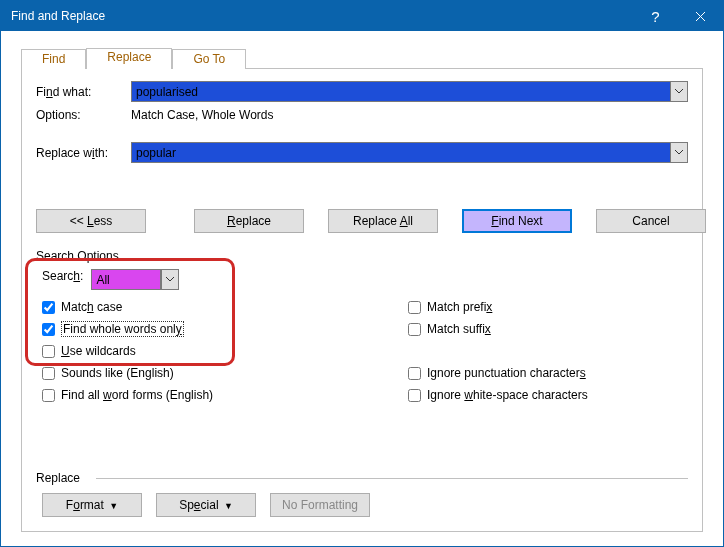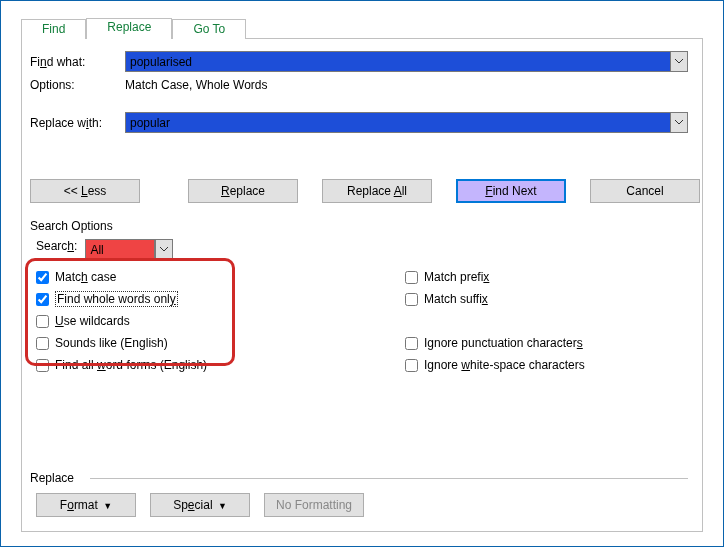--- a/index.html
+++ b/index.html
@@ -6,46 +6,46 @@
   body { background: #fff; width: 724px; height: 547px; overflow: hidden; }
   .dialog { width: 724px; height: 547px; border: 1px solid #0a63ac; display: flex; flex-direction: column; background: #fff; }
   .titlebar { background: #0a63ac; color: #fff; height: 30px; display: flex; align-items: center; padding-left: 10px; }
   .titlebar .title { flex: 1; font-size: 12px; }
   .titlebar .btn { width: 45px; height: 30px; display: flex; align-items: center; justify-content: center; color: #fff; }
   .titlebar .btn svg { stroke: #fff; }
 
   .client { flex: 1; padding: 10px 20px 14px 20px; display: flex; flex-direction: column; }
 
   .tabs { display: flex; border-bottom: 1px solid #c0c0c0; height: 22px; margin-top: 6px; }
-  .tab { padding: 2px 20px; border: 1px solid transparent; border-bottom: none; background: #f0f0f0; margin-right: 0; color: #15803d; cursor: default; }
+  .tab { padding: 2px 20px; border: 1px solid transparent; border-bottom: none; background: #f0f0f0; margin-right: 0; color: #a16207; cursor: default; }
   .tab.selected { background: #fff; border-color: #c0c0c0 #c0c0c0 #fff #c0c0c0; position: relative; top: 1px; padding-top:1px;}
   .tab:not(.selected) { border-color: #c0c0c0; border-bottom:none; background: #fff; margin-top:2px; height:20px;}
   .tab-spacer{flex:1;}
 
-  .panel { border: 1px solid #c0c0c0; border-top: none; padding: 12px 14px 14px 8px; flex: 1; display: flex; flex-direction: column; }
+  .panel { border: 1px solid #c0c0c0; border-top: none; padding: 12px 14px 14px 14px; flex: 1; display: flex; flex-direction: column; }
 
   .row { display: flex; align-items: center; margin-bottom: 6px; }
   .lbl { width: 95px; }
   .combo { flex: 1; display: flex; }
   .combo input { flex: 1; border: 1px solid #7a7a7a; border-right: none; height: 21px; padding: 1px 4px; background: #1d4ed8; }
   .combo .drop { width: 18px; height: 21px; border: 1px solid #7a7a7a; background: #e1e1e1; display:flex; align-items:center; justify-content:center;}
   .drop svg{display:block;}
 
   .btnrow { display: flex; justify-content: flex-start; gap: 24px; margin: 28px 0 10px 0; }
   .btnrow .spacer { flex:1; }
   .pushbtn { min-width: 110px; height: 24px; border: 1px solid #adadad; background: #e1e1e1; padding: 1px 10px; text-align:center; cursor:default;}
   .pushbtn.primary { border: 2px solid #0078d7; background:#c4b5fd;}
   .pushbtn .arrow{font-size:9px; margin-left:2px;}
   .btn-less{min-width:110px;}
 
   .section-label{margin: 6px 0 4px 0;}
   .search-options { border-top: 0; padding-top: 2px; flex:1;}
   .searchline{display:flex; align-items:flex-start; gap:8px; margin-bottom:10px; margin-left:6px;}
   .select { display:flex; }
-  .select .sel { border:1px solid #7a7a7a; height:21px; width:70px; padding:1px 4px; display:flex; align-items:center; background:#ef4444;}
+  .select .sel { border:1px solid #7a7a7a; height:21px; width:70px; padding:1px 4px; display:flex; align-items:center; background:#d946ef;}
   .select .drop{width:18px;height:21px;border:1px solid #7a7a7a; background:#e1e1e1;display:flex;align-items:center;justify-content:center;}
 
   .cols { display:flex; }
   .col { flex:1; display:flex; flex-direction:column; gap:8px; }
   .chk { display:flex; align-items:center; gap:6px; margin-left:6px;}
   .chk input[type=checkbox]{width:13px;height:13px;}
   .chk label{cursor:default;}
   .chk .dotted{border:1px dotted #333; padding:0 1px;}
 
   .highlight-box{position:absolute; border:3px solid #cf2a27; border-radius:10px; left:24px; top:257px; width:210px; height:108px; pointer-events:none;}
@@ -57,20 +57,32 @@
   .disabled{color:#888;}
 
   .dialog{position:relative;}
   u{text-decoration:underline;}
 </style>
 </head>
 <body>
 
 <div class="dialog">
 
+  <div class="titlebar">
+    <div class="title">Find and Replace</div>
+    <div class="btn" title="Help">
+      <span style="font-size:15px;">?</span>
+    </div>
+    <div class="btn">
+      <svg width="11" height="11" viewBox="0 0 11 11">
+          <line x1="1" y1="1" x2="10" y2="10" stroke-width="1"></line>
+          <line x1="10" y1="1" x2="1" y2="10" stroke-width="1"></line>
+        </svg>
+    </div>
+  </div>
 
   <div class="client">
 
     <div class="tabs">
       <div class="tab"><span>Find</span></div>
       <div class="tab selected"><span>Replace</span></div>
       <div class="tab"><span>Go To</span></div>
       <div class="tab-spacer"></div>
     </div>
 

